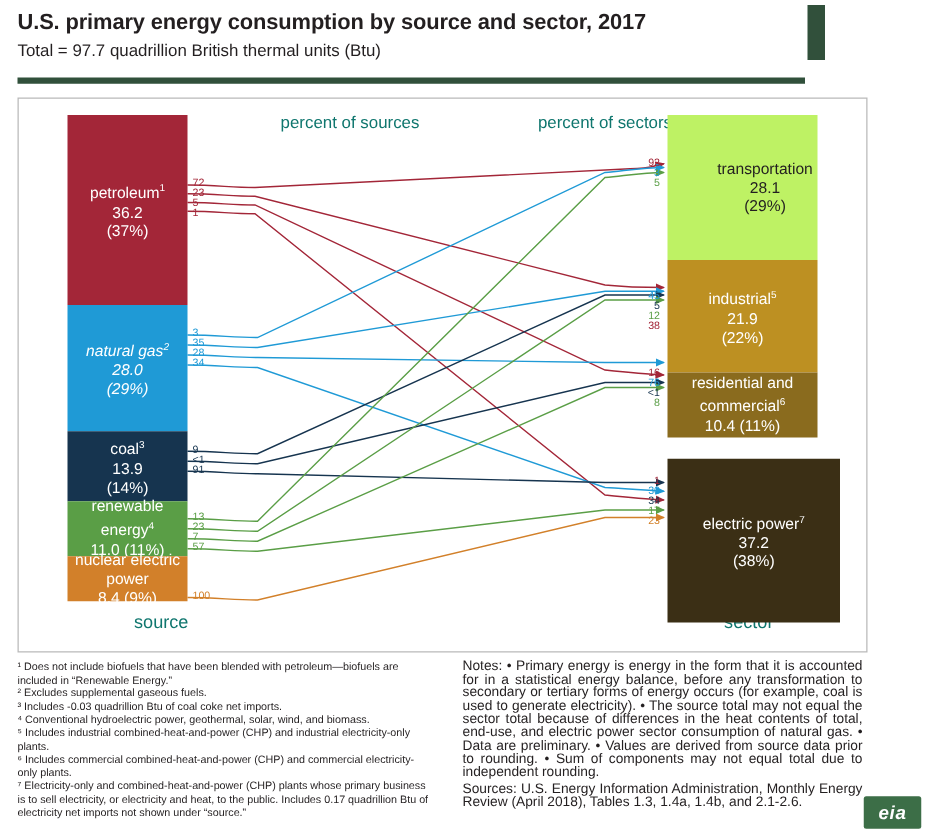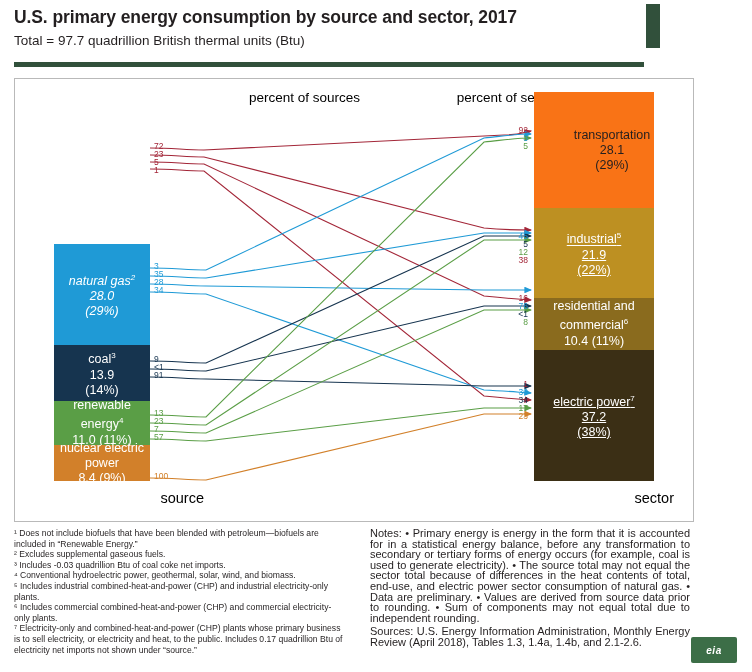--- a/index.html
+++ b/index.html
@@ -30,21 +30,21 @@
     font-size:13.5px;line-height:18px;color:#231f20;
   }
   #plot{
     position:absolute;left:14px;top:78px;width:724px;height:444px;
   }
   #plot-border{
     position:absolute;left:0;top:0;width:680px;height:444px;
     border:1px solid #b9b9b9;box-sizing:border-box;background:#ffffff;
   }
   .col-label{
-    position:absolute;font-size:13.5px;color:#000000;text-align:right;
+    position:absolute;font-size:13.5px;color:#0f766e;text-align:center;
   }
   #label-percent-sources{left:186px;top:12px;width:160px;}
   #label-percent-sectors{left:390px;top:12px;width:160px;}
   #label-source{left:40px;top:412px;width:150px;font-size:14.5px;}
   #label-sector{left:510px;top:412px;width:150px;font-size:14.5px;}
   .node{
     position:absolute;box-sizing:border-box;
     display:flex;flex-direction:column;align-items:center;justify-content:center;
     text-align:center;color:#ffffff;line-height:15px;
   }
@@ -64,21 +64,21 @@
   #notes{
     position:absolute;left:370px;top:528px;width:320px;
     font-size:11px;line-height:10.6px;color:#231f20;text-align:justify;
   }
   #eia-logo{
     position:absolute;right:14px;bottom:8px;width:48px;height:28px;
     display:flex;align-items:center;justify-content:center;
   }
   .logo-box{
     width:46px;height:26px;background:#3c6e47;border-radius:2px;
-    color:#ffffff;font-size:10px;font-weight:bold;font-style:italic;
+    color:#ffffff;font-size:15px;font-weight:bold;font-style:italic;
     display:flex;align-items:center;justify-content:center;letter-spacing:0.5px;
   }
   svg.flows{position:absolute;left:0;top:0;width:680px;height:444px;pointer-events:none;}
 </style>
 </head>
 <body>
 
 <div id="title-block">
   <div id="title-bar-right"></div>
   <div id="chart-title">U.S. primary energy consumption by source and sector, 2017</div>
@@ -128,20 +128,25 @@
     <path d="M136,299 C160,299 172,301 192,301 L470,308 C490,308 502,308 517,308" fill="none" stroke="#16344f" stroke-width="1.1" marker-end="url(#ar-navy)"></path>
 
     <path d="M136,337 C160,337 172,339 192,339 L470,64 C490,62 502,60 517,60" fill="none" stroke="#5a9e46" stroke-width="1.1" marker-end="url(#ar-green)"></path>
     <path d="M136,345 C160,345 172,347 192,347 L470,162 C490,162 502,162 517,162" fill="none" stroke="#5a9e46" stroke-width="1.1" marker-end="url(#ar-green)"></path>
     <path d="M136,353 C160,353 172,355 192,355 L470,232 C490,232 502,232 517,232" fill="none" stroke="#5a9e46" stroke-width="1.1" marker-end="url(#ar-green)"></path>
     <path d="M136,361 C160,361 172,363 192,363 L470,330 C490,330 502,330 517,330" fill="none" stroke="#5a9e46" stroke-width="1.1" marker-end="url(#ar-green)"></path>
 
     <path d="M136,400 C160,400 172,402 192,402 L470,336 C490,336 502,336 517,336" fill="none" stroke="#d2802a" stroke-width="1.1" marker-end="url(#ar-orange)"></path>
   </svg>
 
+  <div class="node" style="left:40px;top:14px;width:96px;height:152px;background:#a32638;">
+    <div class="n-name"><span>petroleum</span><sup>1</sup></div>
+    <div class="n-val">36.2</div>
+    <div class="n-pct">(37%)</div>
+  </div>
 
   <div class="node" style="left:40px;top:166px;width:96px;height:101px;background:#1f9ad6;font-style:italic;">
     <div class="n-name"><span>natural gas</span><sup>2</sup></div>
     <div class="n-val">28.0</div>
     <div class="n-pct">(29%)</div>
   </div>
 
   <div class="node" style="left:40px;top:267px;width:96px;height:56px;background:#16344f;">
     <div class="n-name"><span>coal</span><sup>3</sup></div>
     <div class="n-val">13.9</div>
@@ -151,38 +156,38 @@
   <div class="node" style="left:40px;top:323px;width:96px;height:44px;background:#5a9e46;align-items:center;">
     <div class="n-name"><span>renewable energy</span><sup>4</sup></div>
     <div class="n-val">11.0 (11%)</div>
   </div>
 
   <div class="node" style="left:40px;top:367px;width:96px;height:36px;background:#d2802a;">
     <div class="n-name">nuclear electric power</div>
     <div class="n-val">8.4 (9%)</div>
   </div>
 
-  <div class="node" style="left:520px;top:14px;width:120px;height:116px;background:#f97316;color:#231f20;padding-left:36px;">
+  <div class="node" style="left:520px;top:14px;width:120px;height:116px;background:#bef264;color:#231f20;padding-left:36px;">
     <div class="n-name">transportation</div>
     <div class="n-val">28.1</div>
     <div class="n-pct">(29%)</div>
   </div>
 
-  <div class="node" style="left:520px;top:130px;width:120px;height:90px;background:#bd9022;text-decoration:underline;">
+  <div class="node" style="left:520px;top:130px;width:120px;height:90px;background:#bd9022;">
     <div class="n-name"><span>industrial</span><sup>5</sup></div>
     <div class="n-val">21.9</div>
     <div class="n-pct">(22%)</div>
   </div>
 
   <div class="node" style="left:520px;top:220px;width:120px;height:52px;background:#8a6b1e;">
     <div class="n-name"><span>residential and commercial</span><sup>6</sup></div>
     <div class="n-val">10.4 (11%)</div>
   </div>
 
-  <div class="node" style="left:520px;top:272px;width:120px;height:131px;background:#3b2f15;text-decoration:underline;">
+  <div class="node" style="left:520px;top:289px;width:138px;height:131px;background:#3b2f15;">
     <div class="n-name"><span>electric power</span><sup>7</sup></div>
     <div class="n-val">37.2</div>
     <div class="n-pct">(38%)</div>
   </div>
 
   <div class="flowlabel" style="left:140px;top:64px;color:#a32638;">72</div>
   <div class="flowlabel" style="left:140px;top:72px;color:#a32638;">23</div>
   <div class="flowlabel" style="left:140px;top:80px;color:#a32638;">5</div>
   <div class="flowlabel" style="left:140px;top:88px;color:#a32638;">1</div>
 

